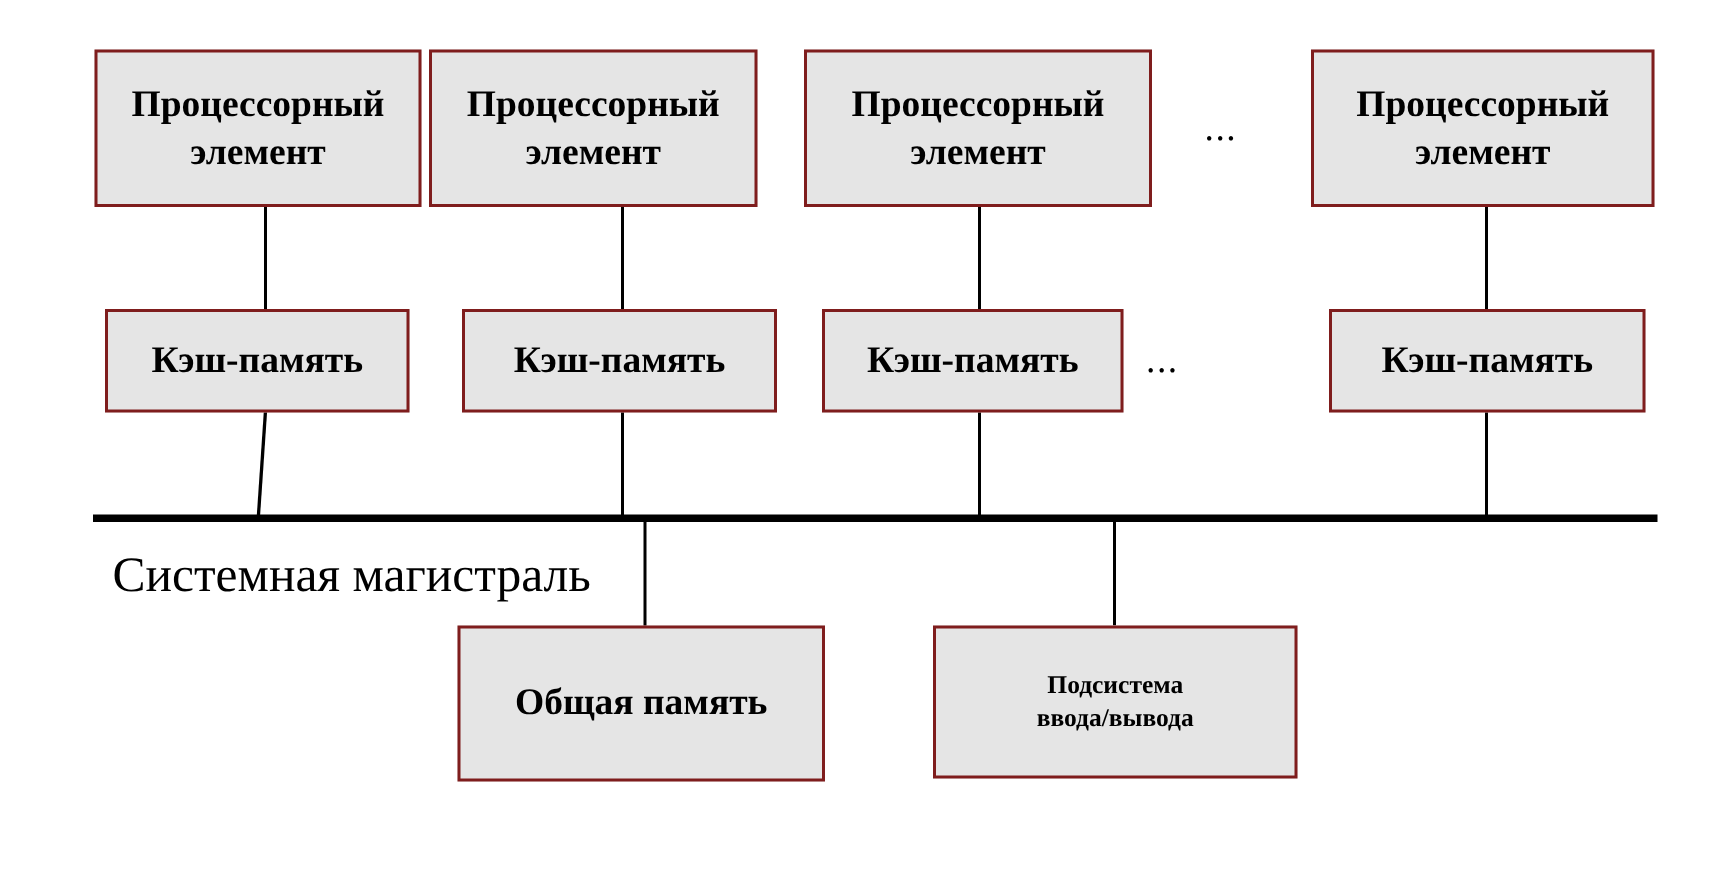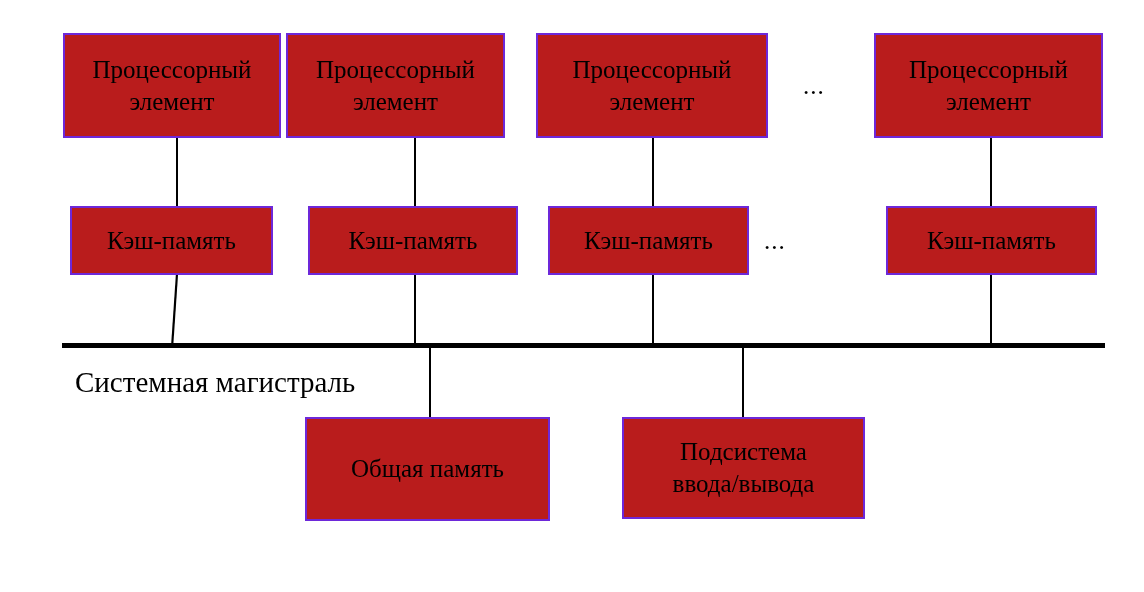--- a/index.html
+++ b/index.html
@@ -12,59 +12,60 @@
     width: 1144px;
     height: 592px;
     background: #ffffff;
     overflow: hidden;
     font-family: "Liberation Serif", "DejaVu Serif", serif;
     color: #000000;
   }
   .node {
     position: absolute;
     box-sizing: border-box;
-    border: 2px solid #6d28d9;
-    background: #b91c1c;
+    border: 2px solid #7f1d1d;
+    background: #e5e5e5;
     display: flex;
     align-items: center;
     justify-content: center;
     text-align: center;
     line-height: 1.28;
     z-index: 3;
+    font-weight: bold;
   }
   .node .label {
     display: block;
     padding: 0 4px;
     white-space: pre-line;
   }
   .pe-node { font-size: 25px; }
   .cache-node { font-size: 25px; justify-content: center; }
   .mem-node { font-size: 25px; }
-  .io-node  { font-size: 25px; }
+  .io-node  { font-size: 17px; }
   .vline-thin {
     position: absolute;
     width: 0;
     border-left: 2px solid #000000;
     z-index: 1;
   }
   .bus {
     position: absolute;
     background: #000000;
     z-index: 2;
   }
   .ellipsis {
     position: absolute;
     font-size: 25px;
     letter-spacing: 1px;
     color: #000000;
     z-index: 3;
   }
   .bus-label {
     position: absolute;
-    font-size: 29px;
+    font-size: 33px;
     white-space: nowrap;
     z-index: 3;
   }
   .slant {
     position: absolute;
     z-index: 1;
     overflow: visible;
   }
 </style>
 </head>

